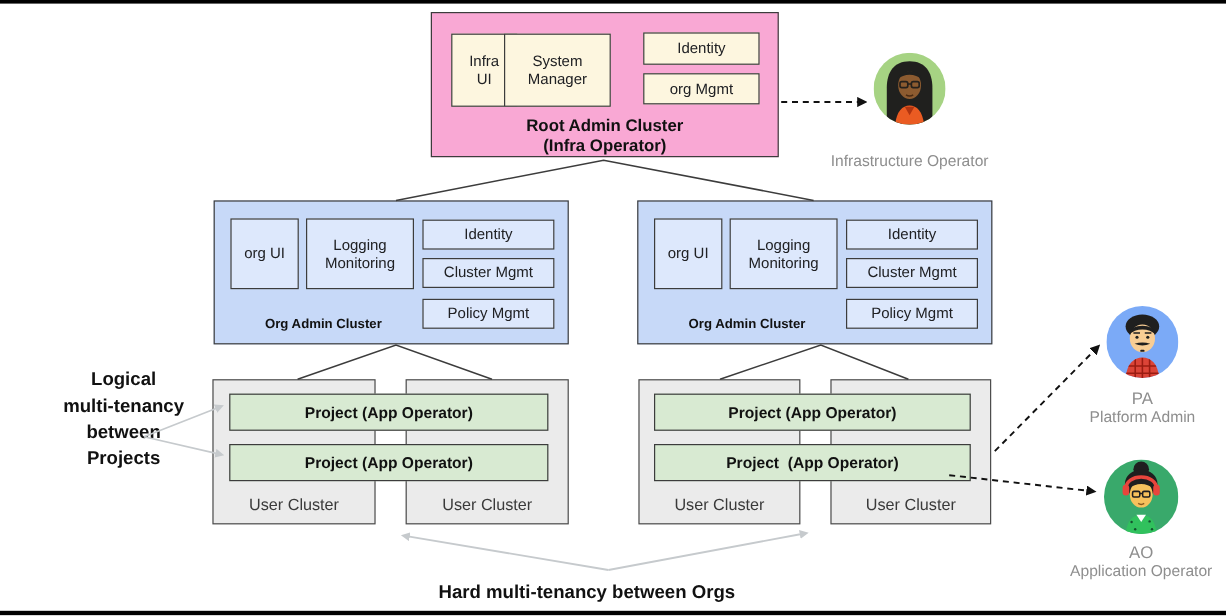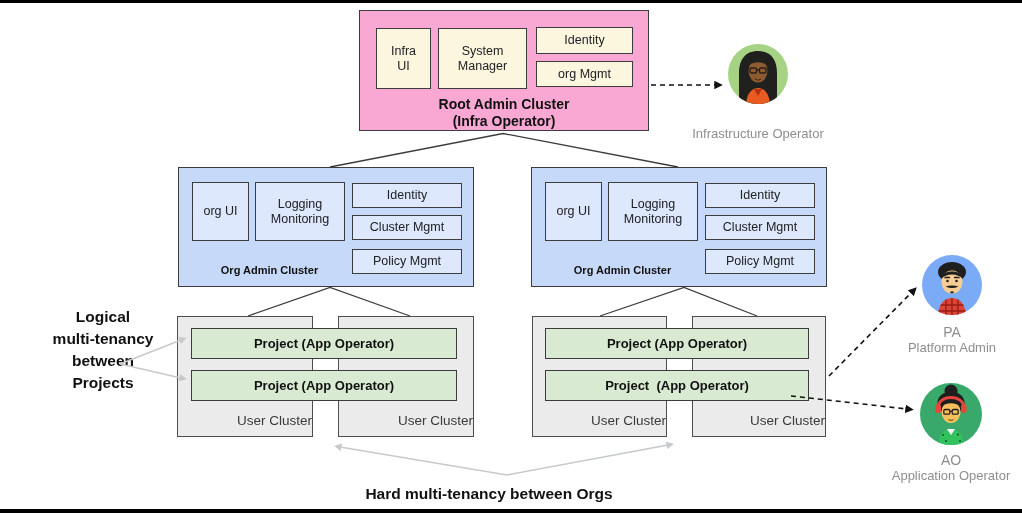--- a/index.html
+++ b/index.html
@@ -30,21 +30,21 @@
     line-height:17px;color:#111;
   }
   .root-title{left:0;right:0;top:85px;font-size:14px;}
 
   .project-bar{
     position:absolute;box-sizing:border-box;border:1.5px solid #3C3C3C;background:#D8EAD2;
     display:flex;align-items:center;justify-content:center;
     font-weight:bold;font-size:13px;color:#111;white-space:pre;z-index:3;
   }
   .user-label{
-    position:absolute;left:0;right:0;bottom:8px;text-align:right;
+    position:absolute;left:0;right:0;bottom:8px;text-align:center;
     font-size:13.5px;color:#3A3A3A;
   }
 
   .overlay{position:absolute;left:0;top:0;z-index:5;pointer-events:none;}
   .avatar{position:absolute;z-index:4;}
   .persona-name{position:absolute;text-align:center;font-size:14px;color:#8E8E8E;z-index:4;}
   .persona-role{position:absolute;text-align:center;font-size:13px;color:#8E8E8E;z-index:4;}
 
   .note{position:absolute;font-weight:bold;color:#111;font-size:15.5px;z-index:2;}
   .note-logical{left:0;top:306px;width:134px;line-height:22px;text-align:center;white-space:pre-line;padding-left:36px;}
@@ -78,21 +78,21 @@
 
     <path d="M120,364 L181,340" fill="none" stroke="#C6CACD" stroke-width="1.4" marker-end="url(#arrG)"></path>
     <path d="M120,364 L181,378" fill="none" stroke="#C6CACD" stroke-width="1.4" marker-end="url(#arrG)"></path>
 
     <path d="M507,475 L340,447" fill="none" stroke="#C6CACD" stroke-width="1.5" marker-end="url(#arrG)"></path>
     <path d="M507,475 L668,445" fill="none" stroke="#C6CACD" stroke-width="1.5" marker-end="url(#arrG)"></path>
   </svg>
 
   <div class="box root-box" style="left:359px;top:10px;width:290px;height:121px;">
     <div class="comp sq" style="left:16px;top:17px;width:55px;height:61px;">Infra UI</div>
-    <div class="comp sq" style="left:78px;top:17px;width:89px;height:61px;">System Manager</div>
+    <div class="comp sq" style="left:60px;top:17px;width:89px;height:61px;">System Manager</div>
     <div class="comp" style="left:176px;top:16px;width:97px;height:27px;">Identity</div>
     <div class="comp" style="left:176px;top:50px;width:97px;height:26px;">org Mgmt</div>
     <div class="cluster-title root-title">
       <div>Root Admin Cluster</div>
       <div>(Infra Operator)</div>
     </div>
   </div>
 
   <div class="box org-box" style="left:178px;top:167px;width:296px;height:120px;">
     <div class="comp sq" style="left:13px;top:14px;width:57px;height:59px;">org UI</div>

